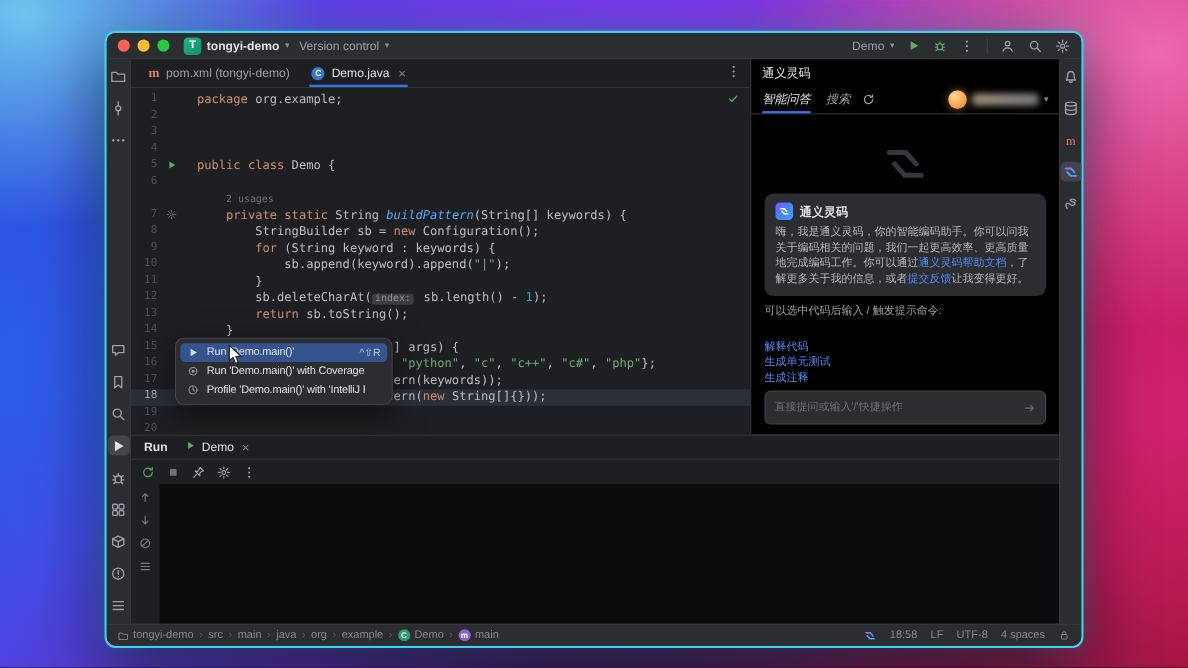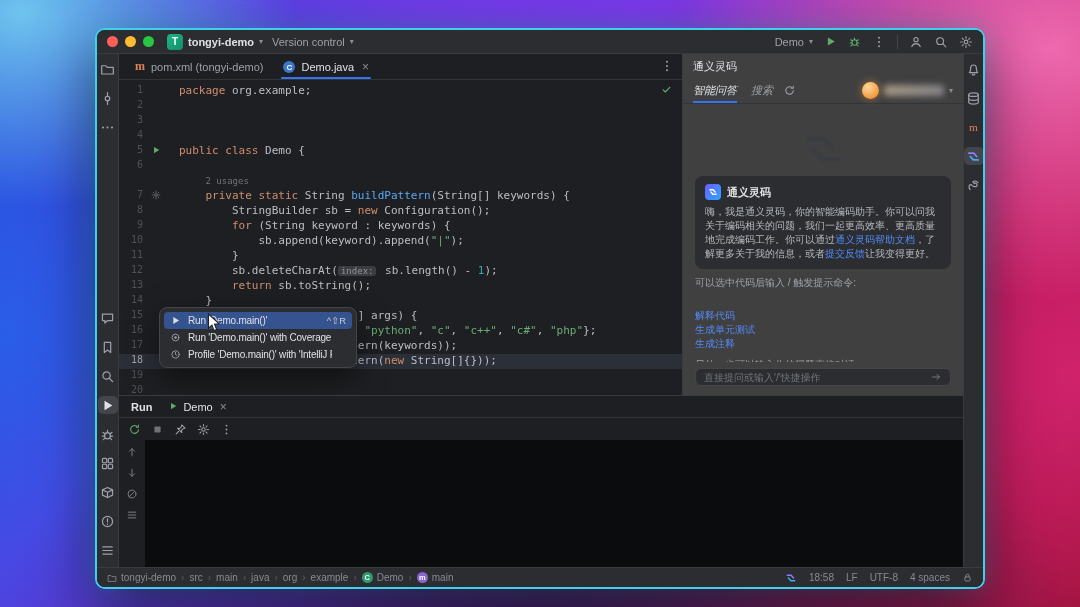--- a/index.html
+++ b/index.html
@@ -78,42 +78,42 @@
   .code-lines { padding-top: 4px; }
   .crow { display: flex; height: 15px; line-height: 15px; font: 11px "DejaVu Sans Mono", monospace; white-space: pre; }
   .crow.caret { background: #2b2f38; }
   .gut { position: relative; width: 60px; flex: none; display: flex; }
   .lnum { width: 18px; margin-left: 6px; text-align: right; color: #4e5157; font-size: 10px; }
   .crow.caret .lnum { color: #a1a3ab; }
   .gicon { position: absolute; left: 32px; top: 1px; display: inline-flex; }
   .g-run { color: #5fad65; } .g-gear { color: #6f737a; }
   .ctext { flex: 1; }
   .tk-kw { color: #cf8e6d; } .tk-pl { color: #bcbec4; } .tk-str { color: #6aab73; }
-  .tk-num { color: #2aacb8; } .tk-fn { color: #56a8f5; }
+  .tk-num { color: #2aacb8; } .tk-fn { color: #56a8f5; font-style: italic; }
   .tk-usages { color: #6f737a; font-size: 9px; }
   .tk-inlay { background: #3b3d42; color: #8f939a; border-radius: 3px; font-size: 9px; padding: 0 3px; margin-right: 2px; }
   .inspect-ok { position: absolute; top: 4px; right: 10px; color: #5fad65; }
 
   
   .ctx-menu { position: absolute; left: 40px; top: 227px; width: 198px; z-index: 20;
     background: #2b2d30; border: 1px solid #43454a; border-radius: 8px; padding: 4px;
     box-shadow: 0 10px 30px rgba(0,0,0,.5); }
   .ctx-item { display: flex; align-items: center; gap: 6px; height: 17px; padding: 0 6px;
     border-radius: 4px; color: #dfe1e5; cursor: default; }
   .ctx-item.selected { background: #35538f; }
   .ctx-ic { width: 12px; flex: none; display: inline-flex; color: #9da0a8; }
   .ctx-item .ctx-ic[data-icon="run"], .ctx-item .ctx-ic[data-icon="bug"] { color: #5fad65; }
   .ctx-item.selected .ctx-ic { color: #d8dce3; }
   .ctx-label { flex: 1; font-size: 10px; letter-spacing: -0.2px; white-space: nowrap; overflow: hidden; }
   .ctx-sc { color: #9da0a8; font-size: 9.5px; margin-left: 8px; }
   .ctx-item.selected .ctx-sc { color: #c6cbd4; }
 
   
   .ai-panel { width: 281px; flex: none; border-left: 1px solid #393b40; display: flex; flex-direction: column;
-    background: #404040; min-height: 0; }
+    background: #000000; min-height: 0; }
   .ai-header { height: 24px; flex: none; display: flex; align-items: center; padding: 0 10px; color: #dfe1e5; }
   .ai-tabrow { height: 26px; flex: none; display: flex; align-items: center; padding: 0 10px; gap: 10px;
     border-bottom: 1px solid #313438; }
   .ai-tabs {display: flex; gap: 14px; height: 100%; font-style: italic; }
   .ai-tab { display: flex; align-items: center; color: #9da0a8; position: relative; cursor: default; font-size: 11px; }
   .ai-tab.active { color: #dfe1e5; }
   .ai-tab.active::after { content: ""; position: absolute; left: 0; right: 0; bottom: 0; height: 2px; background: #3574f0; }
   .ai-refresh { color: #9da0a8; display: inline-flex; }
   .ai-user { margin-left: auto; display: flex; align-items: center; gap: 5px; }
   .avatar { width: 17px; height: 17px; border-radius: 50%;
@@ -126,21 +126,21 @@
   .ai-card { margin-top: 72px; background: #2b2d30; border-radius: 8px; padding: 8px 10px; position: relative; }
   .ai-card-head { display: flex; align-items: center; gap: 6px; margin-bottom: 5px; }
   .ai-card-logo { width: 16px; height: 16px; border-radius: 4px; background: linear-gradient(135deg,#6a5cff,#2ea7ff);
     display: inline-flex; align-items: center; justify-content: center; }
   .ai-card-title { font-size: 11px; font-weight: 700; color: #dfe1e5; }
   .ai-card-text { font-size: 10px; line-height: 14px; color: #b4b8bf; }
   .ai-link { color: #548af7; cursor: pointer; }
   .ai-tip { font-size: 10px; line-height: 14px; color: #9da0a8; margin-top: 7px; }
   .ai-cmd { font-size: 10px; line-height: 14px; color: #548af7; cursor: pointer; }
   .ai-cmds { margin-top: 19px; }
-  .ai-inputrow { flex: none; margin: 6px 12px 9px; height: 18px; border: 1px solid #43454a; background: #2b2d30;
+  .ai-inputrow { flex: none; margin: 6px 12px 9px; height: 31px; border: 1px solid #43454a; background: #2b2d30;
     border-radius: 6px; display: flex; align-items: center; padding: 0 8px; gap: 6px; }
   .ai-input { flex: 1; background: transparent; border: none; outline: none; color: #dfe1e5;
     font: 10px "Liberation Sans", sans-serif; min-width: 0; }
   .ai-input::placeholder { color: #6f737a; }
   .ai-send { color: #6f737a; display: inline-flex; }
 
   
   .run-panel { height: 172px; flex: none; border-top: 1px solid #393b40; display: flex; flex-direction: column;
     background: #1e1f22; }
   .run-tabs { height: 22px; flex: none; display: flex; align-items: center; gap: 16px; padding: 0 12px;

